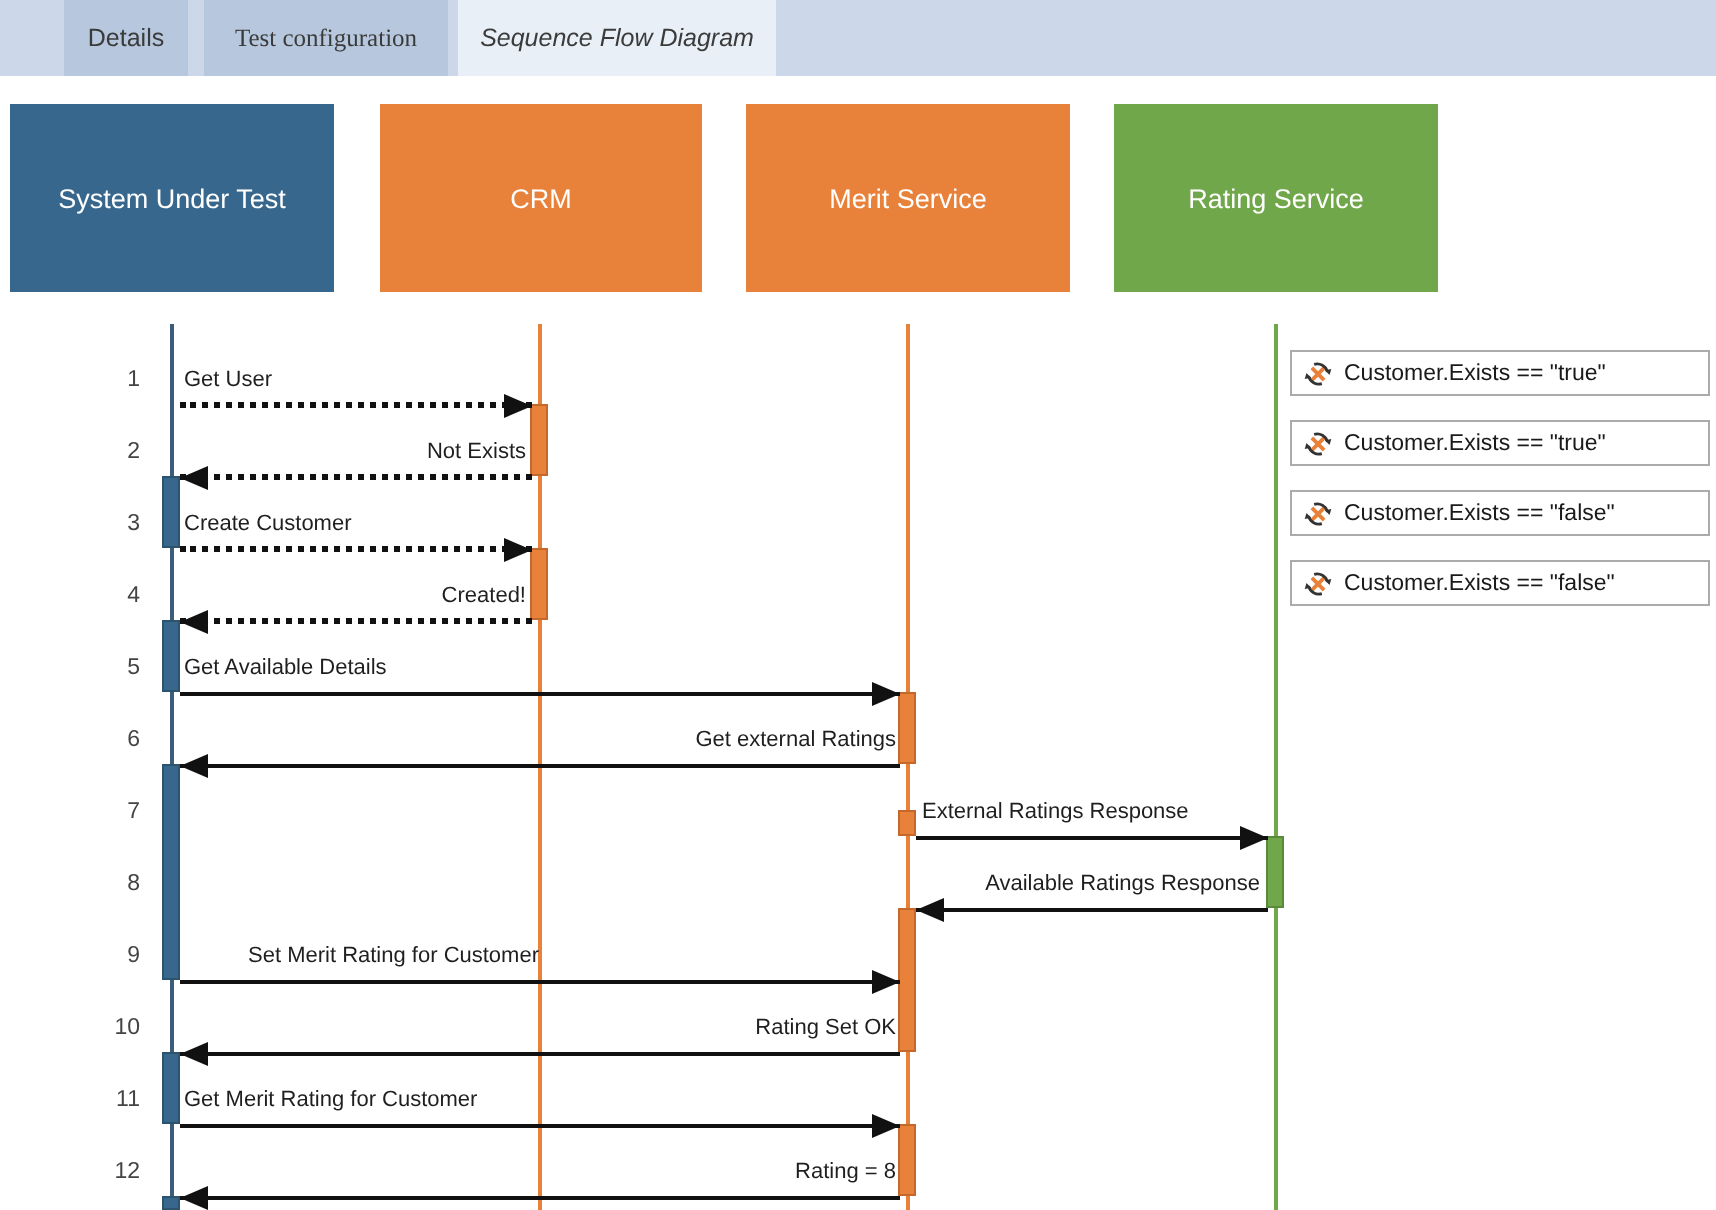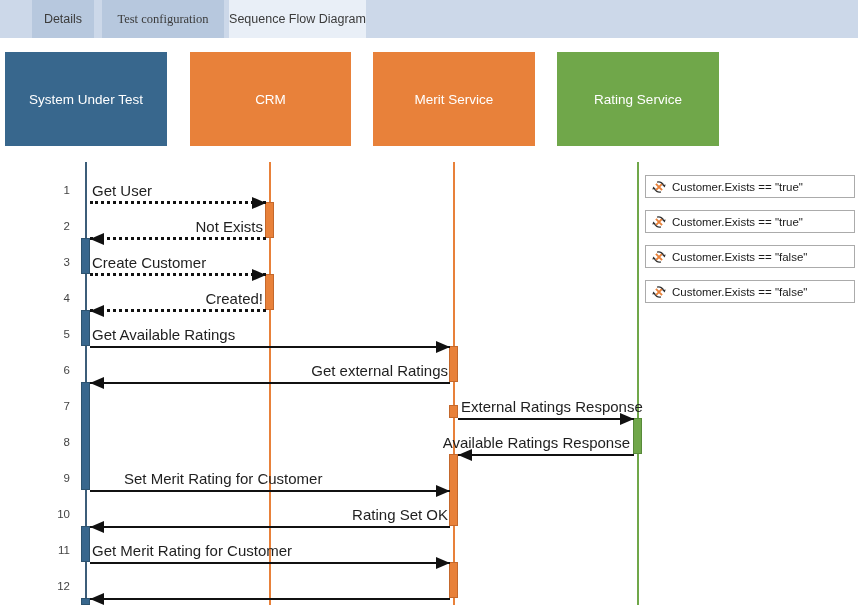--- a/index.html
+++ b/index.html
@@ -7,21 +7,21 @@
     width:858px;height:605px;overflow:hidden;position:relative;
     background:#ffffff;font-family:"Liberation Sans",sans-serif;
     -webkit-font-smoothing:antialiased;
   }
   
   .tabbar{position:absolute;top:0;left:0;width:858px;height:38px;background:#ccd8e9;display:flex;padding-left:32px;}
   .tab{height:38px;display:flex;align-items:center;justify-content:center;
        font-size:12.5px;color:#3b3b3b;cursor:default;}
   .tab-details{width:62px;background:#b7c8de;margin-right:8px;}
   .tab-config{width:122px;background:#b7c8de;margin-right:5px;font-family:Liberation Serif, serif;}
-  .tab-active{width:137px;background:#e9eff7;}
+  .tab-active{width:159px;background:#e9eff7;font-style:italic;}
   
   .diagram{position:absolute;top:38px;left:0;width:858px;height:567px;background:#fff;}
   
   .head{position:absolute;top:14px;height:94px;display:flex;align-items:center;justify-content:center;
         color:#fff;font-size:13.5px;text-align:center;}
   .head-sut{left:5px;width:162px;background:#38678d;}
   .head-crm{left:190px;width:161px;background:#e8813a;text-align:center;}
   .head-merit{left:373px;width:162px;background:#e8813a;}
   .head-rating{left:557px;width:162px;background:#70a74a;}
   
@@ -32,21 +32,21 @@
   .ll-rating{left:637px;background:#70a74a;}
   
   .bar{position:absolute;width:9px;box-sizing:border-box;}
   .bar-sut{left:81px;background:#38678d;border:1px solid #2d536f;}
   .bar-crm{left:265px;background:#e8813a;border:1px solid #c4682c;}
   .bar-merit{left:449px;background:#e8813a;border:1px solid #c4682c;}
   .bar-rating{left:633px;background:#70a74a;border:1px solid #588a39;}
   
   .num{position:absolute;left:40px;width:30px;text-align:right;
        font-size:11.5px;color:#444;height:13px;line-height:13px;}
-  .mlabel{position:absolute;font-size:15px;color:#1f1f1f;height:13px;line-height:13px;white-space:nowrap;}
+  .mlabel{position:absolute;font-size:11px;color:#1f1f1f;height:13px;line-height:13px;white-space:nowrap;}
   .lab-left{left:92px;}
   .lab-left-merit{left:461px;}
   .lab-right-crm{left:92px;width:171px;text-align:right;}
   .lab-right-merit{left:92px;width:356px;text-align:right;}
   .lab-right-rating{left:330px;width:300px;text-align:right;}
   .msg{position:absolute;height:12px;}
   .span-ab{left:90px;width:176px;}
   .span-am{left:90px;width:360px;}
   .span-mr{left:458px;width:176px;}
   .line{position:absolute;left:0;right:0;height:0;top:5px;border-top:2px solid #111;}
@@ -117,21 +117,21 @@
   </div>
 
   <div class="num" style="top:254px;">4</div>
   <div class="mlabel lab-right-crm" style="top:254px;">Created!</div>
   <div class="msg span-ab" style="top:267px;">
     <div class="line dotted"></div>
     <div class="head-l"></div>
   </div>
 
   <div class="num" style="top:290px;">5</div>
-  <div class="mlabel lab-left" style="top:290px;">Get Available Ratings</div>
+  <div class="mlabel lab-left" style="top:290px;">Get Available Details</div>
   <div class="msg span-am" style="top:303px;">
     <div class="line"></div>
     <div class="head-r"></div>
   </div>
 
   <div class="num" style="top:326px;">6</div>
   <div class="mlabel lab-right-merit" style="top:326px;">Get external Ratings</div>
   <div class="msg span-am" style="top:339px;">
     <div class="line"></div>
     <div class="head-l"></div>
@@ -166,20 +166,21 @@
   </div>
 
   <div class="num" style="top:506px;">11</div>
   <div class="mlabel lab-left" style="top:506px;">Get Merit Rating for Customer</div>
   <div class="msg span-am" style="top:519px;">
     <div class="line"></div>
     <div class="head-r"></div>
   </div>
 
   <div class="num" style="top:542px;">12</div>
+  <div class="mlabel lab-right-merit" style="top:542px;">Rating = 8</div>
   <div class="msg span-am" style="top:555px;">
     <div class="line"></div>
     <div class="head-l"></div>
   </div>
 
   <div class="cond" style="top:137px;">
     <svg width="14" height="14" viewBox="0 0 16 16">
       <path d="M4.5 4.5 L11.5 11.5 M11.5 4.5 L4.5 11.5" stroke="#e8813a" stroke-width="2.2" fill="none"></path>
       <path d="M13.4 6.8 A6 6 0 0 0 5.8 2.5" fill="none" stroke="#333" stroke-width="1.5"></path>
       <polygon points="14.6,8.6 11.9,5.9 15.6,5.2" fill="#333"></polygon>

